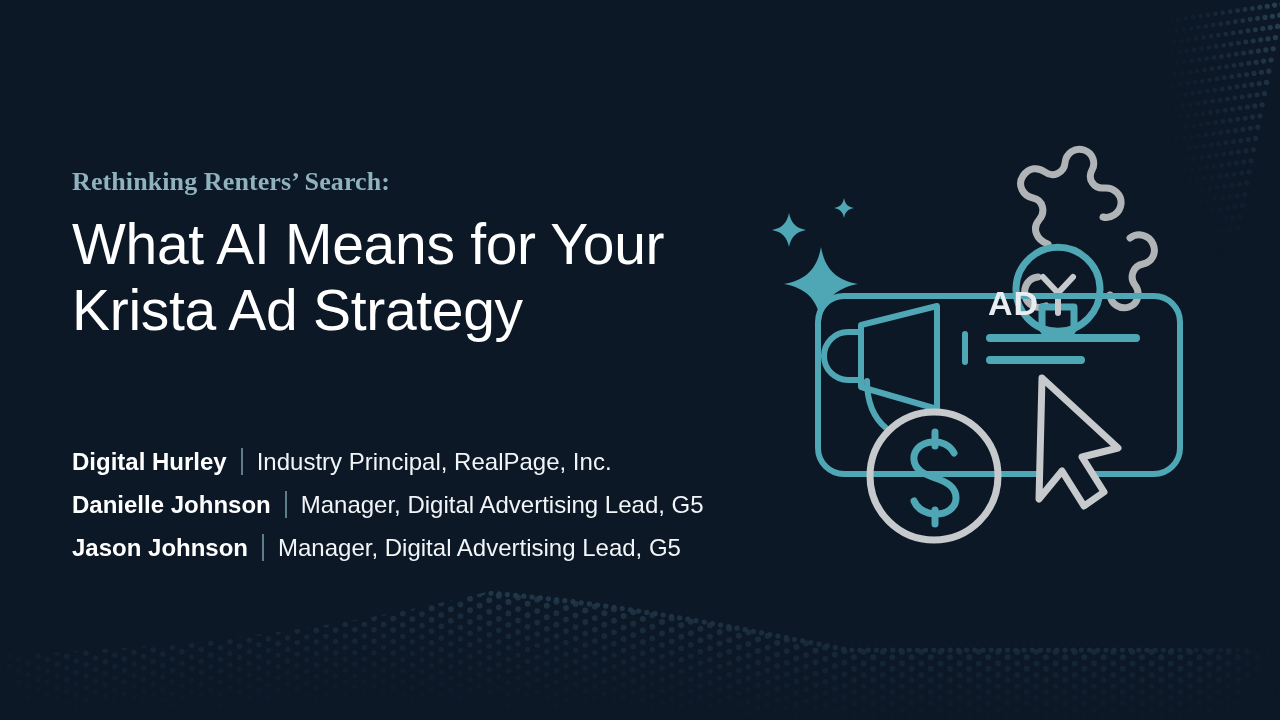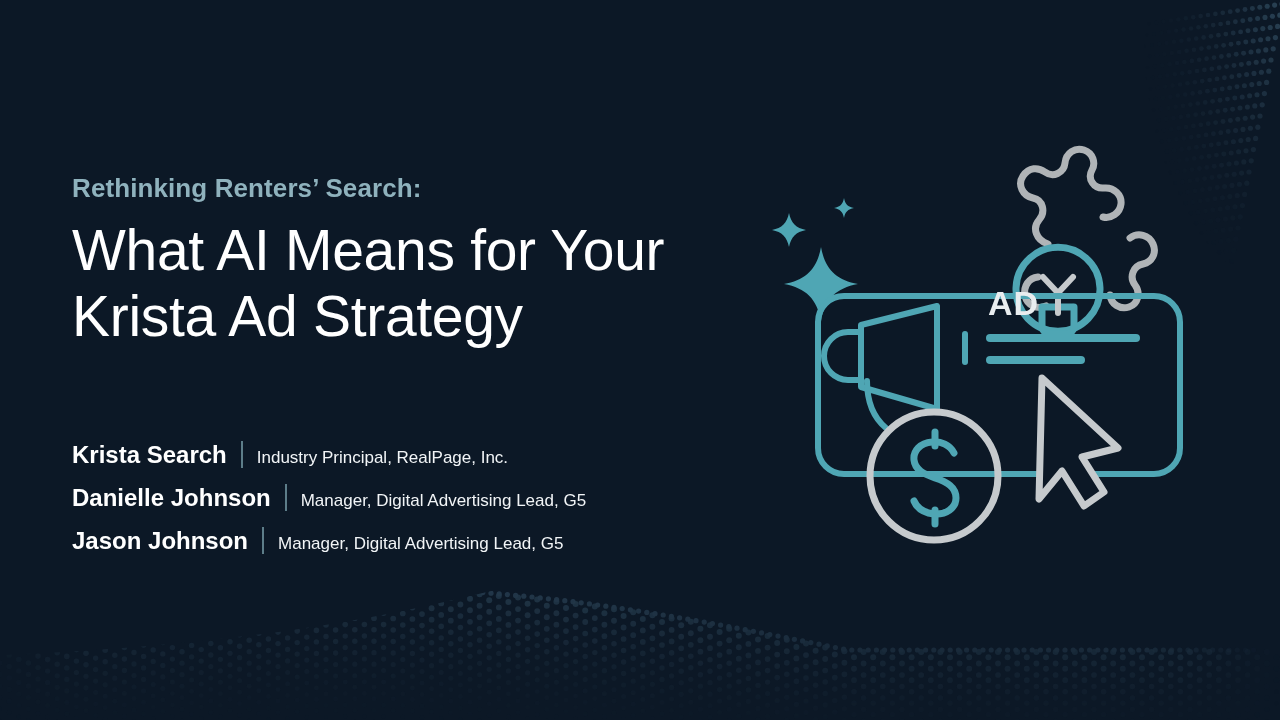--- a/index.html
+++ b/index.html
@@ -28,22 +28,23 @@
     position: absolute;
     left: 72px;
     top: 168px;
     width: 660px;
   }
   .eyebrow {
     font-size: 26px;
     font-weight: 700;
     letter-spacing: 0.1px;
     color: #8fb2bd;
-    margin: 6px 0 14px 0;
+    margin: 0 0 14px 0;
     line-height: 1.1;
+    font-family: Liberation Serif, serif;
   }
   .headline {
     font-size: 57px;
     font-weight: 400;
     color: #ffffff;
     line-height: 1.17;
     margin: 0;
     letter-spacing: -0.3px;
   }
 
@@ -69,21 +70,21 @@
     display: inline-block;
     width: 2px;
     height: 27px;
     background: #5d7d89;
     margin: 0 14px;
     position: relative;
     top: 5px;
     flex: none;
   }
   .speaker-title {
-    font-size: 17px;
+    font-size: 24px;
     font-weight: 400;
     color: #f2f5f7;
     white-space: nowrap;
     margin-top: 48px;
   }
 
   
   .illustration {
     position: absolute;
     left: 726px;
@@ -1958,21 +1959,21 @@
   <div class="text-col">
     <p class="eyebrow">Rethinking Renters’ Search:</p>
     <h1 class="headline">
       <span>What AI Means for Your</span><br>
       <span>Krista Ad Strategy</span>
     </h1>
   </div>
 
   <div class="speakers">
     <div class="speaker-row">
-      <span class="speaker-name">Krista Search</span>
+      <span class="speaker-name">Digital Hurley</span>
       <span class="speaker-div"></span>
       <span class="speaker-title">Industry Principal, RealPage, Inc.</span>
     </div>
     <div class="speaker-row">
       <span class="speaker-name">Danielle Johnson</span>
       <span class="speaker-div"></span>
       <span class="speaker-title">Manager, Digital Advertising Lead, G5</span>
     </div>
     <div class="speaker-row">
       <span class="speaker-name">Jason Johnson</span>

